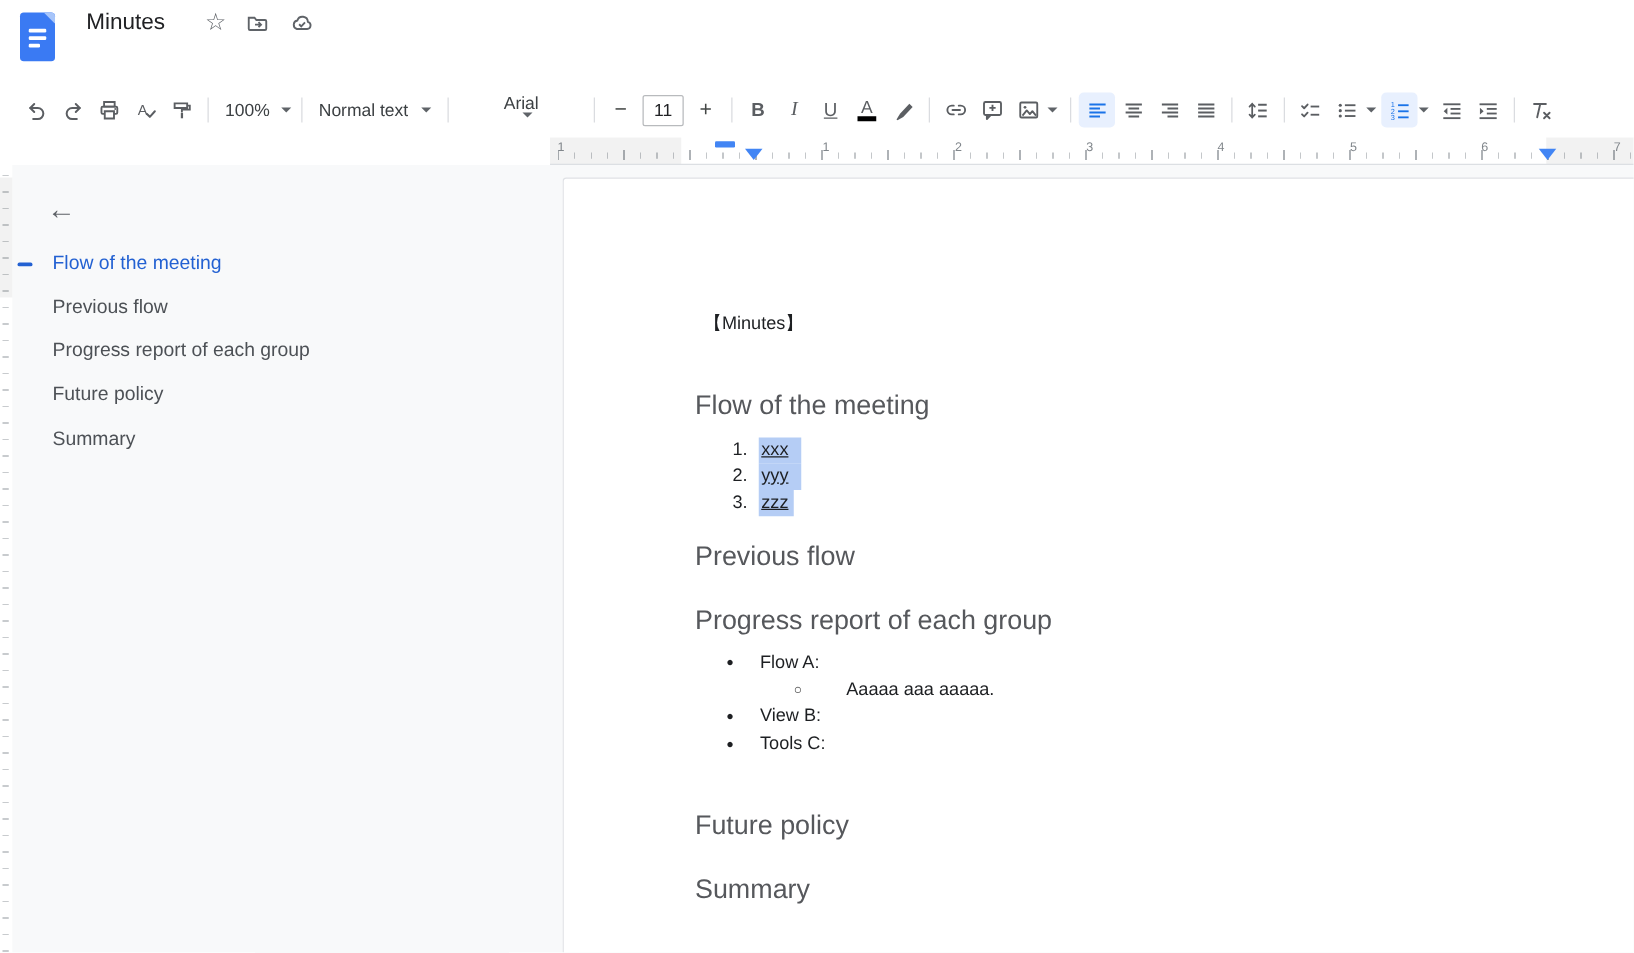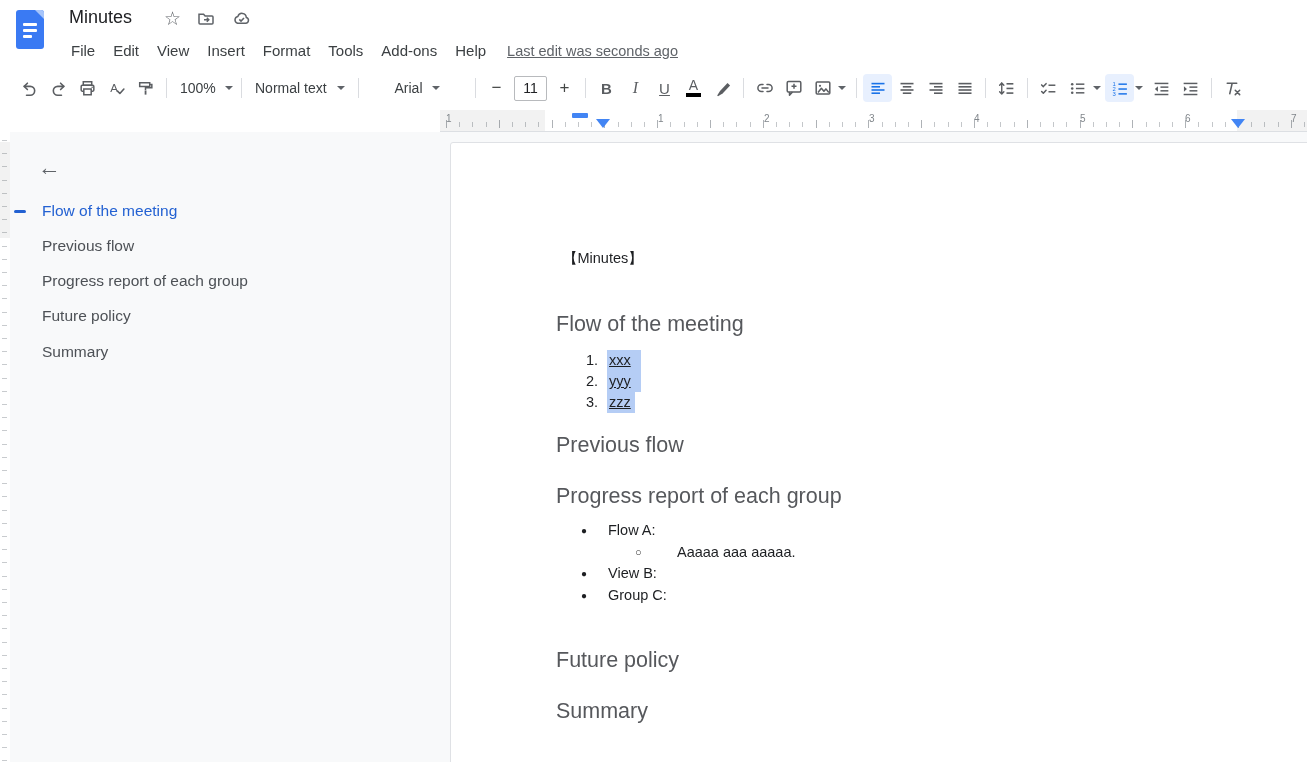--- a/index.html
+++ b/index.html
@@ -29,21 +29,21 @@
     border-radius:4px; color:#5b5e62; position:relative; }
   .tbtn.active { background:#e8f0fe; }
   .tsep { width:1px; height:20px; background:#dadce0; margin:0 6px; flex:none; }
   .tdrop { height:28px; display:flex; align-items:center; padding:0 7px; font-size:14px; color:#3c4043; border-radius:4px; }
   .caret { width:0; height:0; border-left:4px solid transparent; border-right:4px solid transparent;
     border-top:4px solid #5f6368; margin-left:9px; }
   .mini-caret { width:0; height:0; border-left:4px solid transparent; border-right:4px solid transparent;
     border-top:4px solid #5f6368; margin:0 4px 0 1px; }
   .zoomdrop { width:62px; justify-content:flex-start; }
   .styledrop { width:104px; justify-content:space-between; }
-  .fontdrop { width:104px; justify-content:center; }
+  .fontdrop { width:104px; justify-content:flex-start;flex-direction:column; }
   .szbtn { width:26px; font-size:17px; color:#444746; }
   .size-box { width:33px; height:25px; border:1px solid #b8babd; border-radius:2px; margin:4px 3px;
     display:flex; align-items:center; justify-content:center; font-size:14px; color:#202124; }
   .bold-l { font-size:15px; font-weight:bold; }
   .ital-l { font-size:16px; font-style:italic; font-family:"Liberation Serif", serif; }
   .und-l { font-size:15px; text-decoration:underline; }
   .color-a { display:flex; flex-direction:column; align-items:center; line-height:13px; }
   .color-a .a { font-size:14px; }
   .color-a .bar { width:15px; height:4px; background:#000; margin-top:1px; }
   svg.ic { display:block; }
@@ -124,31 +124,20 @@
           <path d="M8 10.7 h4.6 M10.8 8.7 l2 2 -2 2"></path>
         </svg>
       </span>
       <span>
         <svg class="ic" width="21" height="20" viewBox="0 0 20 20" fill="none" stroke="#5f6368" stroke-width="1.5">
           <path d="M6 14.2 h8.2 a2.9 2.9 0 0 0 0.6 -5.7 a4.3 4.3 0 0 0 -8.4 -1.1 a3.5 3.5 0 0 0 -0.4 6.8 z"></path>
           <path d="M7.8 10.4 l1.7 1.7 3 -3.2"></path>
         </svg>
       </span>
     </div>
-    <nav class="menubar">
-      <span class="menu-item">File</span>
-      <span class="menu-item">Edit</span>
-      <span class="menu-item">View</span>
-      <span class="menu-item">Insert</span>
-      <span class="menu-item">Format</span>
-      <span class="menu-item">Tools</span>
-      <span class="menu-item">Add-ons</span>
-      <span class="menu-item">Help</span>
-      <span class="last-edit">Last edit was seconds ago</span>
-    </nav>
   </header>
 
   <div class="toolbar">
     <div class="tbtn">
       <svg class="ic" width="19" height="19" viewBox="0 0 18 18" fill="none" stroke="#5b5e62" stroke-width="1.6" stroke-linecap="round" stroke-linejoin="round">
         <path d="M4 7 h5.7 a4.2 4.2 0 0 1 0 8.4 H6.2"></path>
           <path d="M7 4 L4 7 l3 3"></path>
       </svg>
     </div>
     <div class="tbtn">
@@ -429,21 +418,21 @@
         <div class="ulrow ulr-1">
           <span class="ul-glyph">○</span>
           <span class="ul-text">Aaaaa aaa aaaaa.</span>
         </div>
         <div class="ulrow ulr-2">
           <span class="ul-glyph">●</span>
           <span class="ul-text">View B:</span>
         </div>
         <div class="ulrow ulr-3">
           <span class="ul-glyph">●</span>
-          <span class="ul-text">Group C:</span>
+          <span class="ul-text">Tools C:</span>
         </div>
 
         <div class="dhead h-fut">Future policy</div>
         <div class="dhead h-sum">Summary</div>
 
       </div>
     </div>
   </div>
 </div>
 

